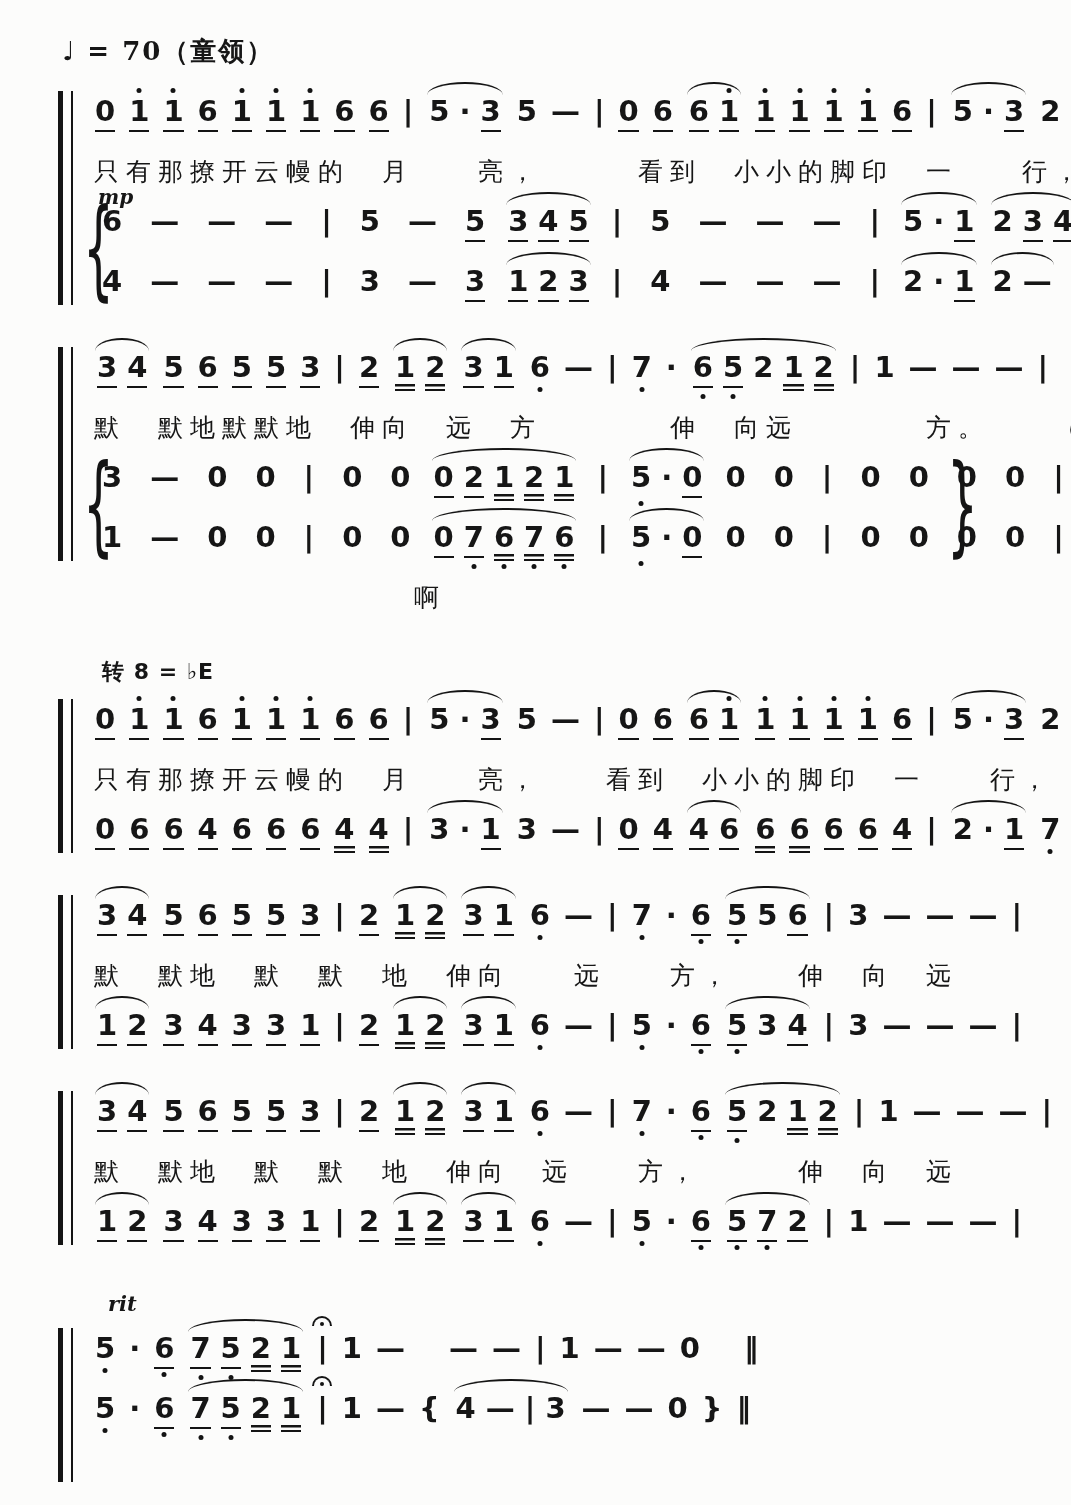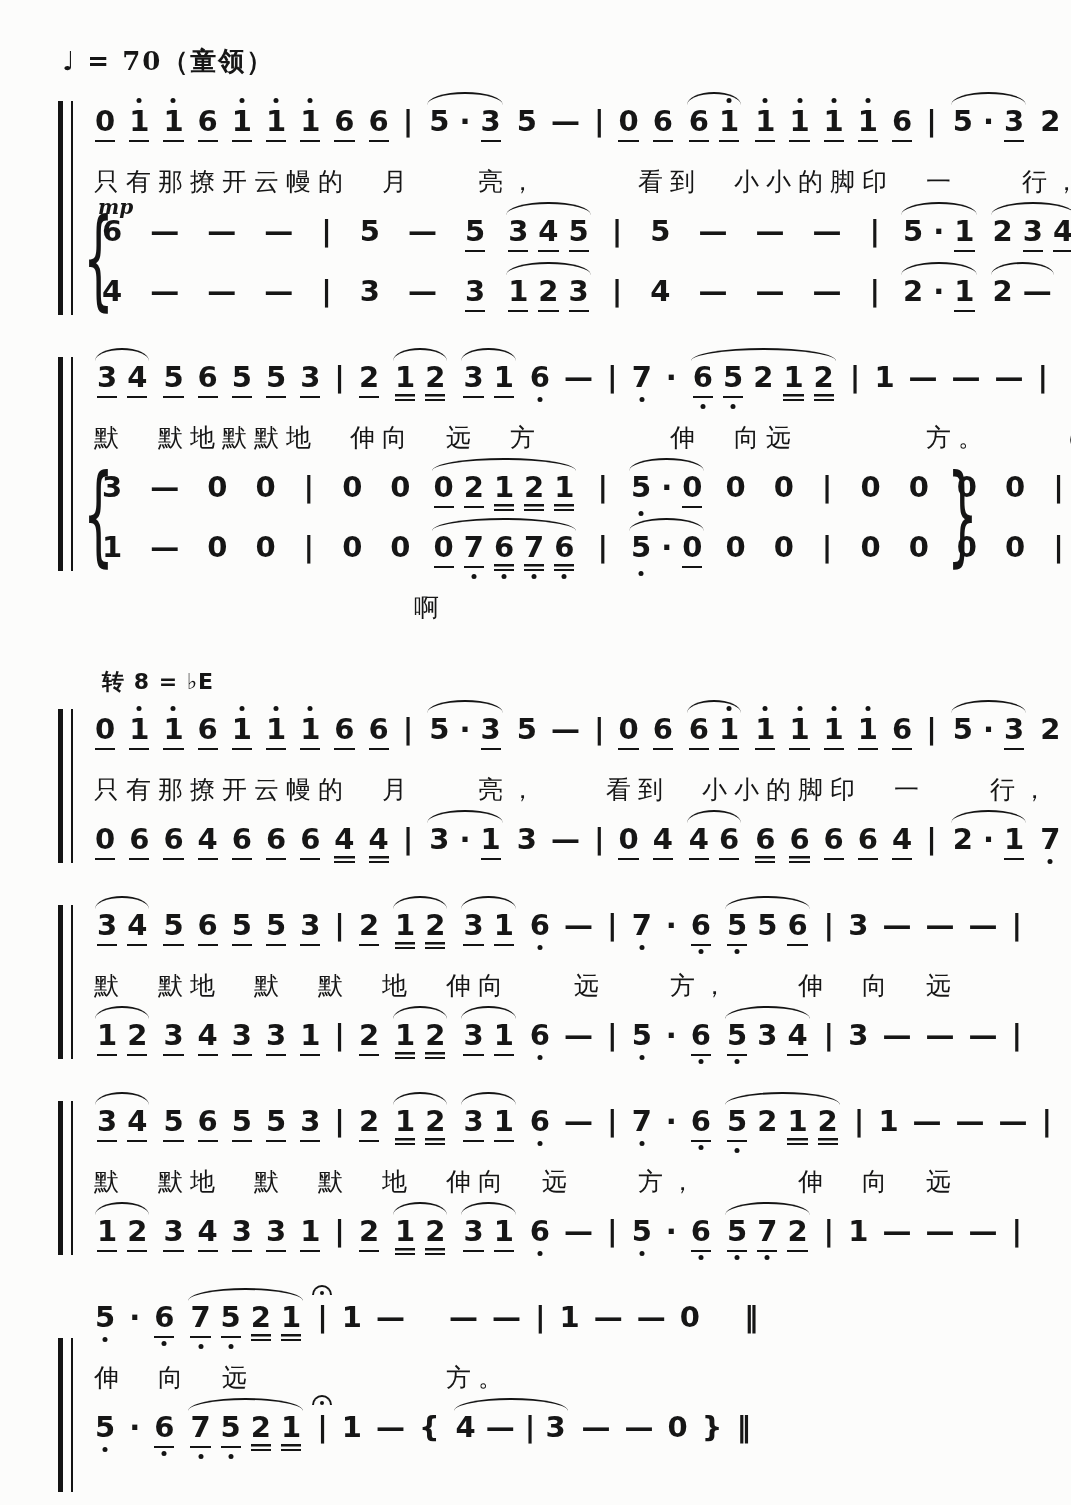--- a/index.html
+++ b/index.html
@@ -1,18 +1,18 @@
 <!DOCTYPE html>
 <html><head>
 <meta charset="utf-8">
 <style>
   html,body{margin:0;padding:0;background:#fcfcfb;color:#161616;}
   body{width:1071px;min-height:1505px;overflow:hidden;font-family:"DejaVu Sans",sans-serif;}
   #sheet{padding:34px 40px 10px 58px;}
-  .tempo{font:700 26px "DejaVu Serif",serif;margin:10px 0 26px 4px;letter-spacing:2px;}
+  .tempo{font:700 26px "DejaVu Serif",serif;margin:0 0 26px 4px;letter-spacing:2px;}
   .sys{position:relative;margin:0 0 42px 0;padding-left:30px;}
   .pre{font-weight:700;font-size:22px;margin:0 0 2px 14px;}
   .pre.key{letter-spacing:1px;}
   .pre.rit{font:italic 700 21px "DejaVu Serif",serif;margin-left:20px;}
   .line{white-space:nowrap;}
   .line.notes{display:flex;align-items:flex-start;position:relative;margin:16px 0 10px 0;min-height:44px;}
   .line.lyric{font-size:25px;letter-spacing:7px;white-space:pre;margin:16px 0 10px 6px;line-height:34px;}
   .tok{position:relative;display:inline-block;font:700 29px/1.15 "DejaVu Sans",sans-serif;padding:0 2px;margin:0 5px;}
   .sparse .tok{margin:0 12px;}
   .arc-group{position:relative;display:inline-flex;margin:0 4px;}
@@ -503,20 +503,21 @@
           <span class="tok"><span class="n">|</span></span>
           <span class="tok"><span class="n">1</span></span>
           <span class="tok"><span class="n">—</span></span>
           <span class="tok"><span class="n">—</span></span>
           <span class="tok"><span class="n">—</span></span>
           <span class="tok"><span class="n">|</span></span>
         </div>
         <div class="sysbar" style="top: -4px; height: 154px;"></div>
       </div>
       <div class="sys">
+        <div class="pre rit">rit</div>
         <div class="line notes">
           <span class="tok lo"><span class="n">5</span></span>
           <span class="tok"><span class="n">·</span></span>
           <span class="tok u1 lo"><span class="n">6</span></span>
           <span class="arc-group">
             <span class="tok u1 lo"><span class="n">7</span></span>
             <span class="tok u1 lo"><span class="n">5</span></span>
             <span class="tok u2"><span class="n">2</span></span>
             <span class="tok u2"><span class="n">1</span></span>
           </span>
@@ -527,21 +528,20 @@
           <span class="tok"><span class="n">—</span></span>
           <span class="tok"><span class="n">—</span></span>
           <span class="tok"><span class="n">|</span></span>
           <span class="tok"><span class="n">1</span></span>
           <span class="tok"><span class="n">—</span></span>
           <span class="tok"><span class="n">—</span></span>
           <span class="tok"><span class="n">0</span></span>
           <span class="spacer"></span>
           <span class="tok"><span class="n">‖</span></span>
         </div>
-        <div class="line lyric">伸　向　远　　　　　　方。</div>
         <div class="line notes">
           <span class="tok lo"><span class="n">5</span></span>
           <span class="tok"><span class="n">·</span></span>
           <span class="tok u1 lo"><span class="n">6</span></span>
           <span class="arc-group">
             <span class="tok u1 lo"><span class="n">7</span></span>
             <span class="tok u1 lo"><span class="n">5</span></span>
             <span class="tok u2"><span class="n">2</span></span>
             <span class="tok u2"><span class="n">1</span></span>
           </span>

